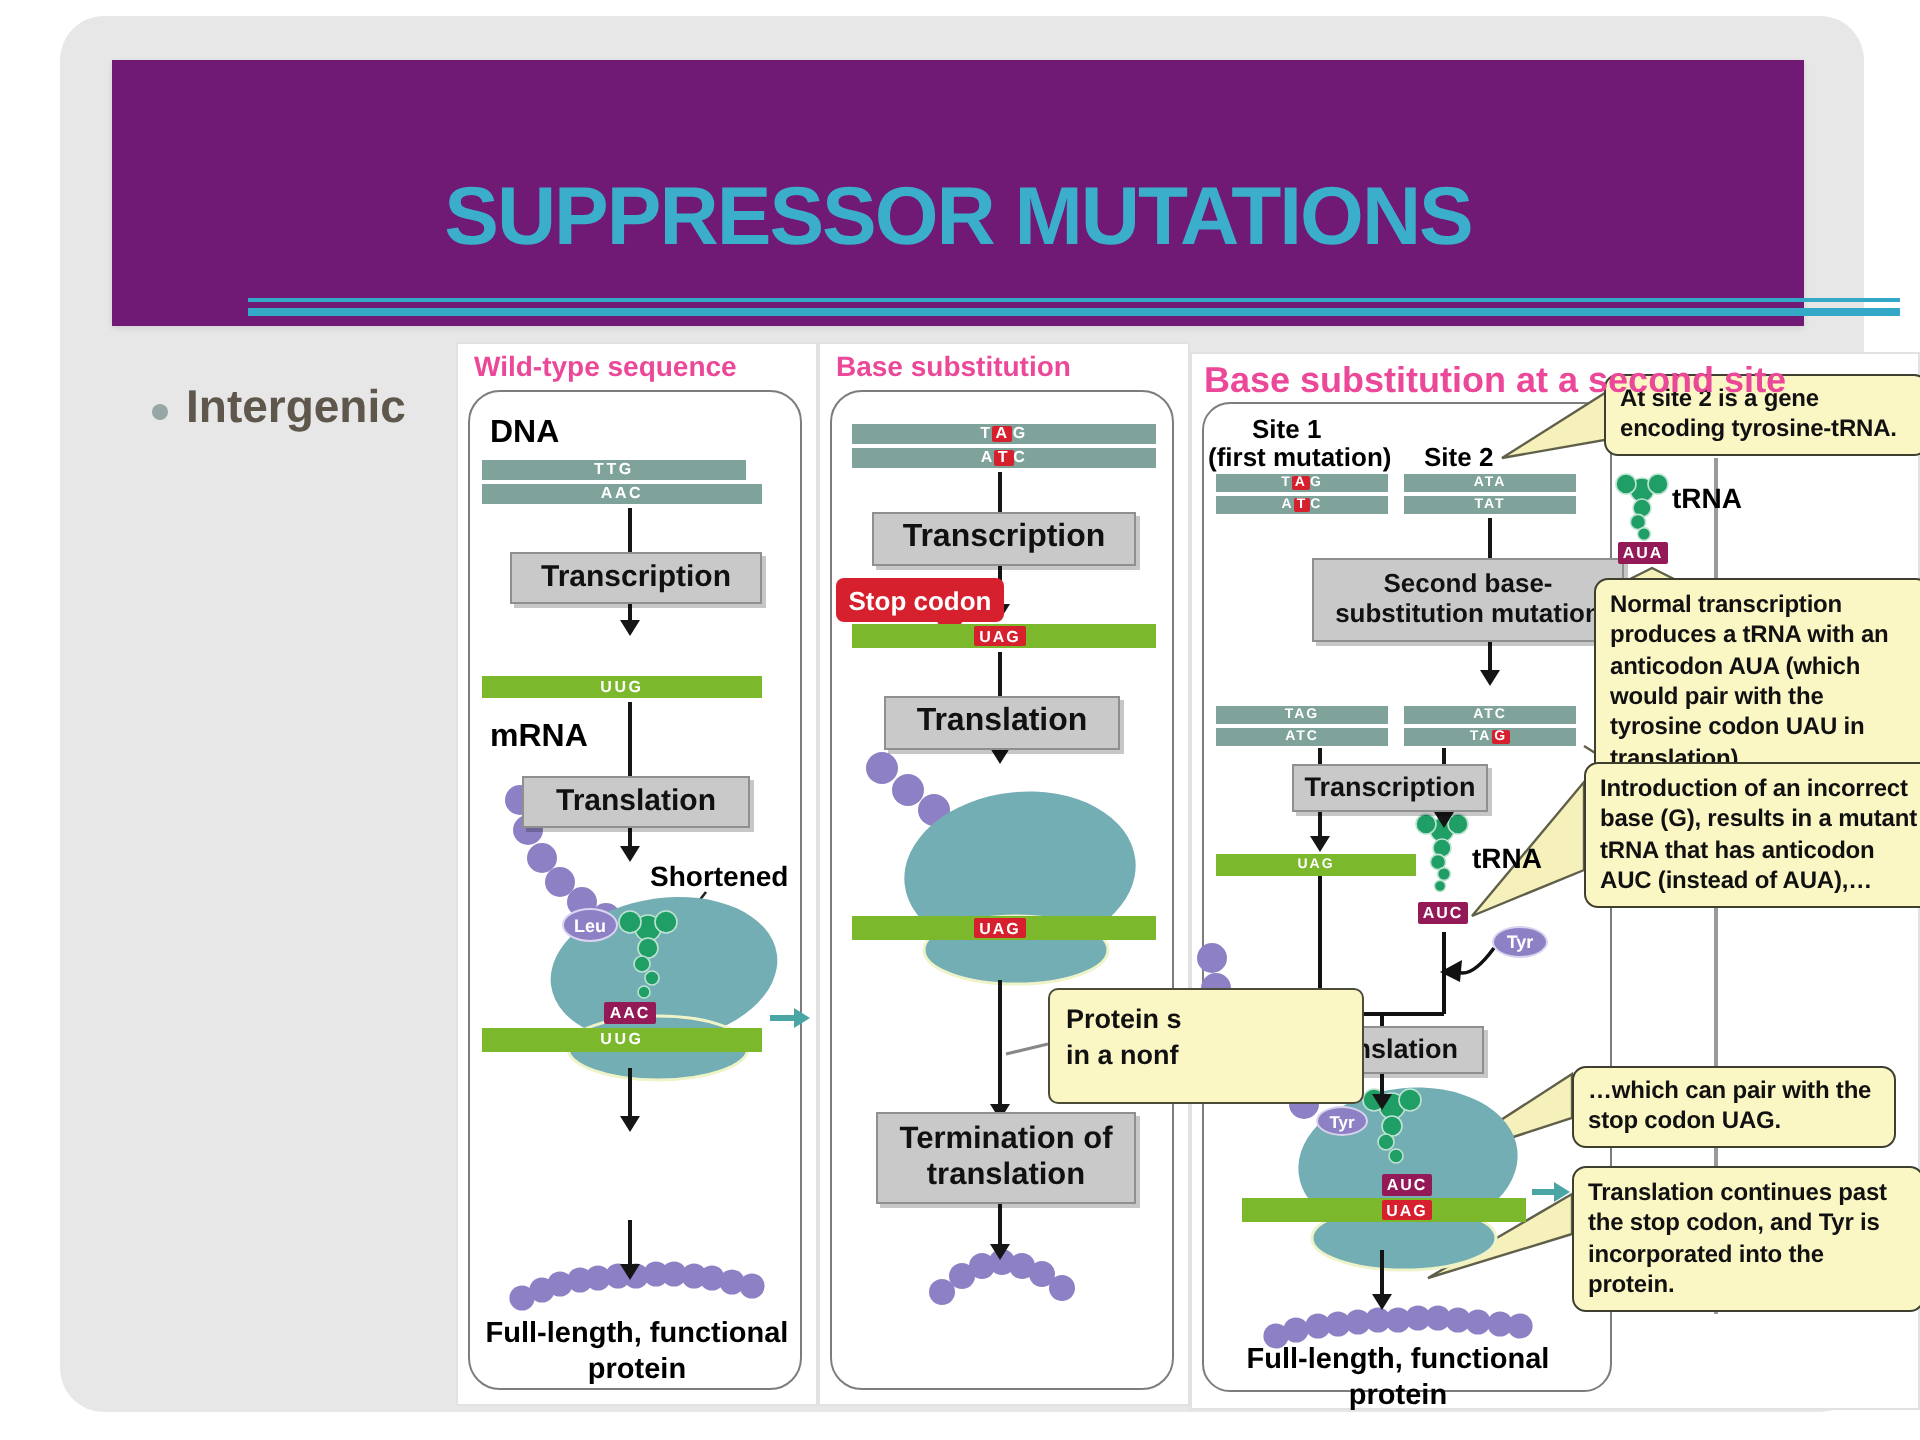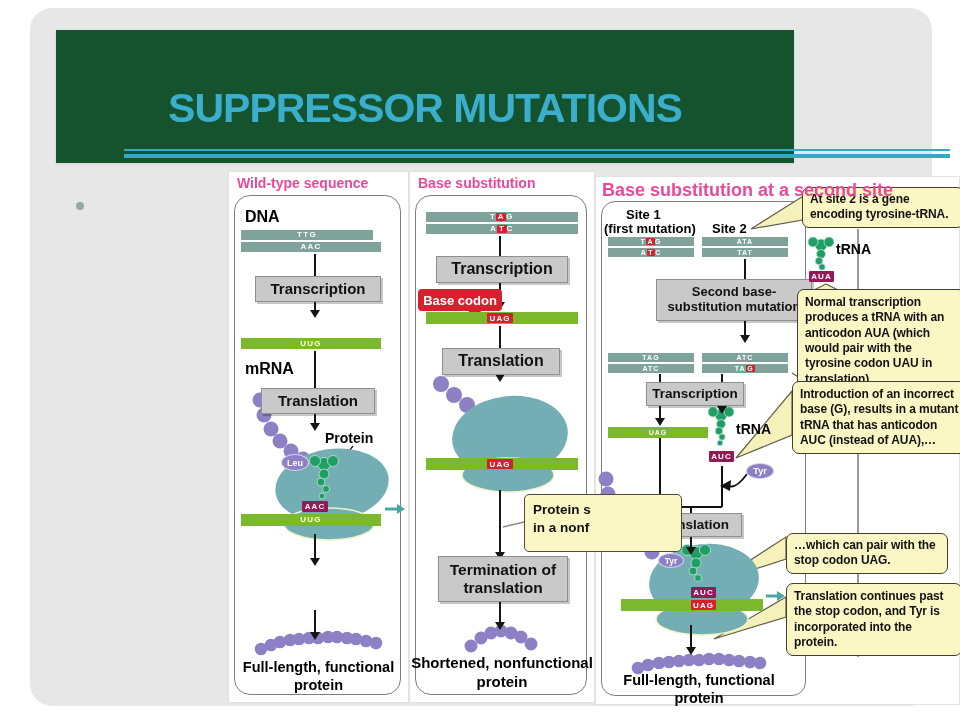--- a/index.html
+++ b/index.html
@@ -1,20 +1,20 @@
 <!DOCTYPE html>
 <html><head>
 <meta charset="utf-8">
 <style>
   html,body{margin:0;padding:0;background:#fff;}
   #stage{position:relative;width:960px;height:720px;background:#fff;overflow:hidden;
          font-family:"Liberation Sans","DejaVu Sans",sans-serif;}
   
   #slide-bg{position:absolute;left:30px;top:8px;width:902px;height:698px;background:#e7e7e7;border-radius:22px;}
-  #title-card{position:absolute;left:56px;top:30px;width:690px;height:133px;background:#14532d;box-shadow:0 1px 3px rgba(0,0,0,.10);padding-left:48px;}
+  #title-card{position:absolute;left:56px;top:30px;width:846px;height:133px;background:#701a75;box-shadow:0 1px 3px rgba(0,0,0,.10);}
   #slide-title{position:absolute;left:0;top:58px;width:100%;text-align:center;font-size:41px;font-weight:bold;letter-spacing:-1px;color:#3aaecb;line-height:1;}
   .rule1{position:absolute;left:68px;top:119px;width:826px;height:2px;background:#34a8c7;}
   .rule2{position:absolute;left:68px;top:124px;width:826px;height:4px;background:#34a8c7;}
   #bullet-dot{position:absolute;left:76px;top:202px;width:8px;height:8px;border-radius:50%;background:#95a8a6;}
   #bullet-text{position:absolute;left:93px;top:190px;font-size:23px;font-weight:bold;color:#5f574c;}
   
   .panel{position:absolute;background:#fff;border:1px solid #e2e2e2;}
   .pheader{position:absolute;font-weight:bold;color:#ec4899;z-index:4;}
   .outline{position:absolute;border:1.6px solid #7d7d7d;border-radius:16px;z-index:0;}
   .lbl{position:absolute;font-weight:bold;color:#000;z-index:3;}
@@ -46,20 +46,21 @@
 <body>
 
 <div id="stage">
   <div id="slide-bg"></div>
   <div id="title-card">
     <div id="slide-title">SUPPRESSOR MUTATIONS</div>
     <div class="rule1"></div>
     <div class="rule2"></div>
   </div>
   <div id="bullet-dot"></div>
+  <div id="bullet-text">Intergenic</div>
 
   <div class="panel" style="left:228px;top:171px;width:179px;height:530px;">
     <svg class="decor" width="179" height="530" viewBox="0 0 179 530">
       <g fill="#8e80c4">
         <circle cx="31" cy="228" r="7.5"></circle>
           <circle cx="35" cy="243" r="7.5"></circle>
           <circle cx="42" cy="257" r="7.5"></circle>
         <circle cx="51" cy="269" r="7.5"></circle>
           <circle cx="62" cy="279" r="7.5"></circle>
           <circle cx="74" cy="287" r="7.5"></circle>
@@ -108,21 +109,21 @@
         <span>AAC</span>
       </div>
     <div class="arr" style="left:85px;top:82px;height:56px;"></div>
     <div class="gbox" style="left:26px;top:104px;width:124px;height:24px;font-size:15px;">Transcription</div>
     <div class="lbl" style="left:16px;top:146px;font-size:16px;margin-top:42px;">mRNA</div>
     <div class="bar rna codon" style="left:12px;top:166px;width:140px;height:11px;">
         <span>UUG</span>
       </div>
     <div class="arr" style="left:85px;top:179px;height:72px;"></div>
     <div class="gbox" style="left:32px;top:216px;width:112px;height:24px;font-size:15px;">Translation</div>
-    <div class="lbl" style="left:96px;top:258px;font-size:14px;">Protein</div>
+    <div class="lbl" style="left:96px;top:258px;font-size:14px;">Shortened</div>
     <div class="oval" style="left:52px;top:282px;width:26px;height:15px;font-size:9px;">Leu</div>
     <div class="mbox" style="left:73px;top:329px;width:26px;height:11px;">AAC</div>
     <div class="bar rna codon" style="left:12px;top:342px;width:140px;height:12px;">
         <span>UUG</span>
       </div>
     <div class="arr" style="left:85px;top:362px;height:24px;"></div>
     <div class="arr" style="left:85px;top:438px;height:22px;"></div>
     <div class="result" style="left:0;top:486px;width:179px;font-size:14.5px;">Full-length, functional protein</div>
   </div>
 
@@ -157,35 +158,34 @@
         <span class="hl">A</span>
         <span>G</span>
     </div>
     <div class="bar dna codon" style="left:16px;top:52px;width:152px;height:10px;">
       <span>A</span>
         <span class="hl">T</span>
         <span>C</span>
     </div>
     <div class="arr" style="left:89px;top:64px;height:66px;"></div>
     <div class="gbox" style="left:26px;top:84px;width:130px;height:25px;font-size:16px;">Transcription</div>
-    <div class="stopcall" style="left:8px;top:117px;width:84px;height:22px;font-size:13px;">Base codon</div>
+    <div class="stopcall" style="left:8px;top:117px;width:84px;height:22px;font-size:13px;">Stop codon</div>
     <div class="bar rna" style="left:16px;top:140px;width:152px;height:12px;"></div>
     <div class="rcod" style="left:77px;top:141px;width:26px;height:10px;">UAG</div>
     <div class="arr" style="left:89px;top:154px;height:48px;"></div>
     <div class="gbox" style="left:32px;top:176px;width:116px;height:25px;font-size:16px;">Translation</div>
     <div class="bar rna" style="left:16px;top:286px;width:152px;height:12px;"></div>
     <div class="rcod" style="left:77px;top:287px;width:26px;height:10px;">UAG</div>
     <div class="arr" style="left:89px;top:318px;height:62px;"></div>
     <div class="ynote" style="left:114px;top:322px;width:140px;height:44px;padding:6px 8px;font-size:13.5px;white-space:nowrap;">
       <div>Protein s</div>
       <div>in a nonf</div>
     </div>
     <div class="gbox" style="left:28px;top:384px;width:128px;height:44px;font-size:15.5px;">Termination of translation</div>
     <div class="arr" style="left:89px;top:428px;height:22px;"></div>
-    <div class="result" style="left:0;top:482px;width:184px;font-size:15px;">Shortened, nonfunctional protein</div>
   </div>
 
   <div class="panel" style="left:595px;top:176px;width:363px;height:527px;">
     <svg class="decor" width="363" height="527" viewBox="0 0 363 527">
       <line x1="262" y1="52" x2="262" y2="480" stroke="#9a9a9a" stroke-width="2"></line>
       <g fill="#f6f1bb" stroke="#60604a" stroke-width="1.2">
         <polygon points="155,52 212,16 212,42"></polygon>
         <polygon points="230,107 216,114 244,114"></polygon>
         <polygon points="140,281 196,214 196,258"></polygon>
         <polygon points="122,404 190,360 190,382"></polygon>

